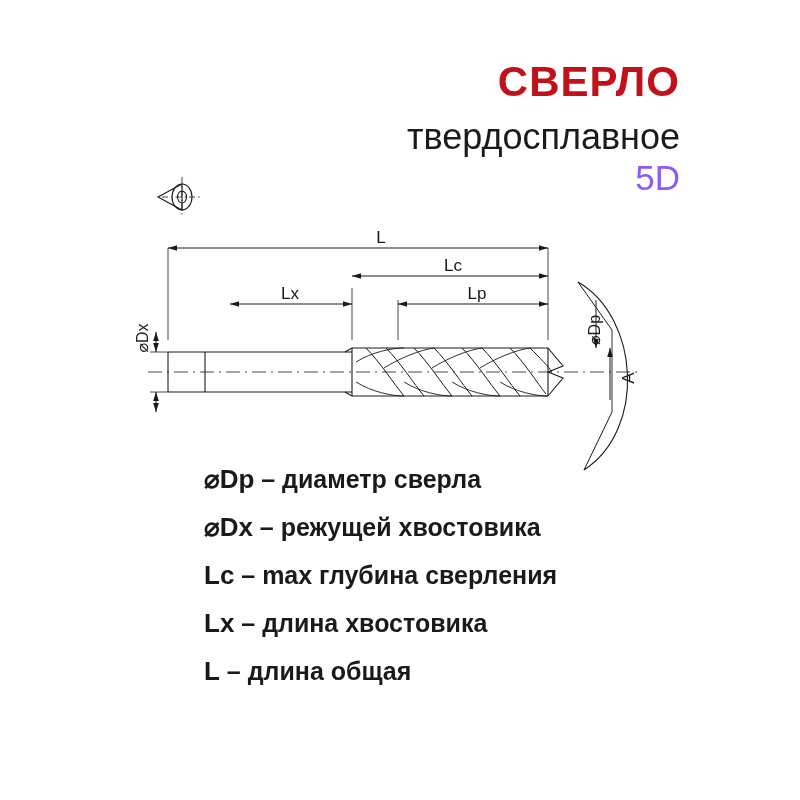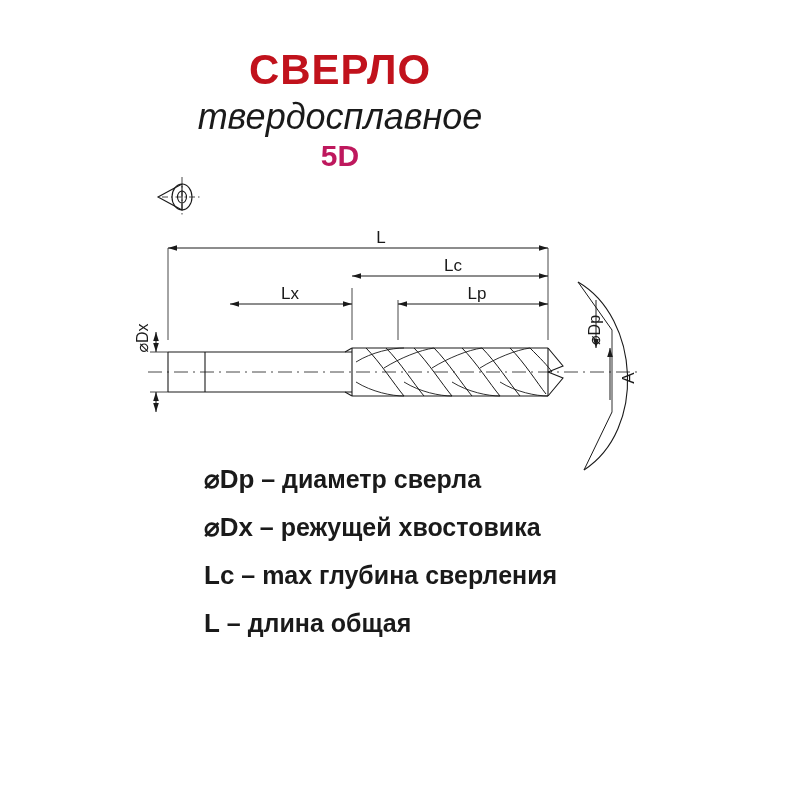--- a/index.html
+++ b/index.html
@@ -12,44 +12,43 @@
     height: 800px;
     position: relative;
     font-family: "Liberation Sans", sans-serif;
     color: #1a1a1a;
     overflow: hidden;
   }
 
   
   .title-block {
     position: absolute;
-    top: 48px;
+    top: 60px;
     left: 0;
     width: 680px;
-    text-align: center;
+    text-align: right;
   }
   .title-main {
     font-size: 42px;
     font-weight: bold;
     letter-spacing: 1px;
     color: #c1121c;
     line-height: 1.05;
   }
   .title-sub {
     font-size: 36px;
     font-weight: normal;
     color: #1a1a1a;
     line-height: 1.15;
-    margin-top: 4px;
-    font-style: italic;
+    margin-top: 12px;
   }
   .title-code {
-    font-size: 30px;
-    font-weight: bold;
-    color: #be185d;
+    font-size: 35px;
+    font-weight: normal;
+    color: #8b5cf6;
     line-height: 1.1;
     margin-top: 2px;
   }
 
   
   .proj-symbol {
     position: absolute;
     left: 156px;
     top: 176px;
     width: 46px;
@@ -204,15 +203,18 @@
   <div class="legend-row">
     <span class="legend-sym">⌀Dp</span><span class="legend-text"> – диаметр сверла</span>
   </div>
   <div class="legend-row">
     <span class="legend-sym">⌀Dx</span><span class="legend-text"> – режущей хвостовика</span>
   </div>
   <div class="legend-row">
     <span class="legend-sym">Lc</span><span class="legend-text"> – max глубина сверления</span>
   </div>
   <div class="legend-row">
+    <span class="legend-sym">Lx</span><span class="legend-text"> – длина хвостовика</span>
+  </div>
+  <div class="legend-row">
     <span class="legend-sym">L</span><span class="legend-text"> – длина общая</span>
   </div>
 </div>
 
 </body></html>

